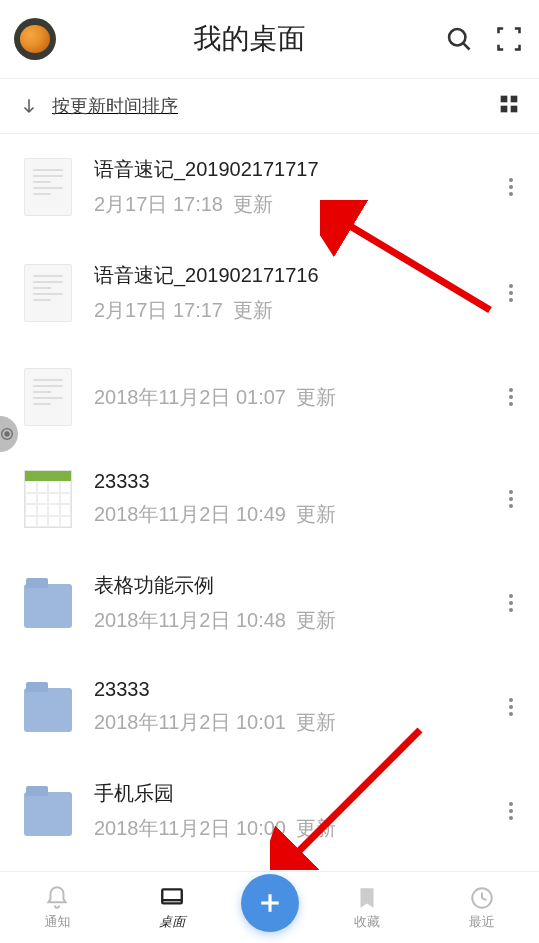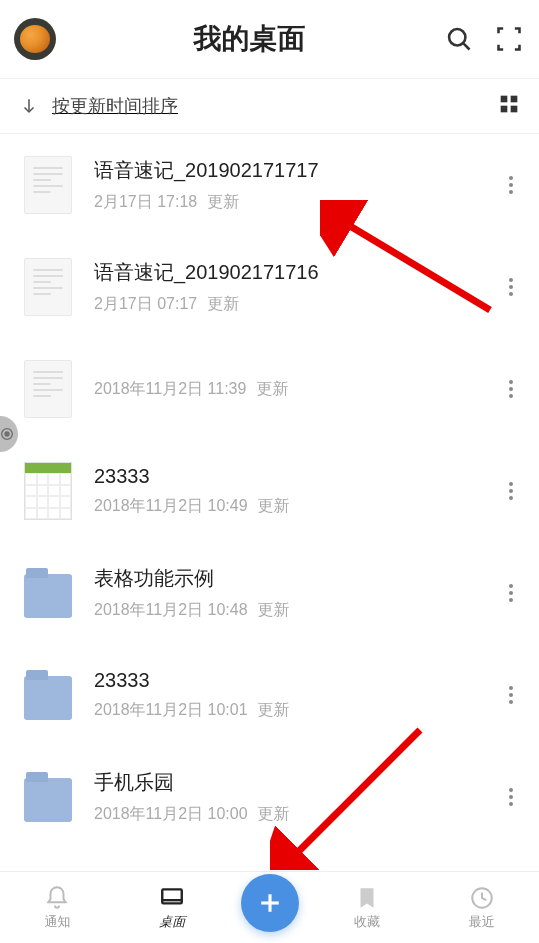--- a/index.html
+++ b/index.html
@@ -33,21 +33,21 @@
       width: 30px;
       height: 28px;
       border-radius: 50%;
       background: radial-gradient(circle at 35% 35%, #f5a742 0%, #e8902c 40%, #c86a15 80%);
       position: relative;
     }
     .header-title {
       flex: 1;
       text-align: center;
       font-size: 28px;
-      font-weight: 700;
+      font-weight: 400;
       color: #222;
     }
     .header-actions {
       display: flex;
       gap: 18px;
       align-items: center;
     }
     .icon-btn {
       width: 32px;
       height: 32px;
@@ -156,21 +156,21 @@
       min-width: 0;
     }
     .file-title {
       font-size: 20px;
       color: #222;
       white-space: nowrap;
       overflow: hidden;
       text-overflow: ellipsis;
     }
     .file-meta {
-      font-size: 16px;
+      font-size: 20px;
       color: #aaa;
       display: flex;
       gap: 10px;
     }
     .file-more {
       width: 28px;
       cursor: pointer;
       color: #888;
       display: flex;
       align-items: center;
@@ -303,21 +303,21 @@
           <div class="doc-line"></div>
           <div class="doc-line"></div>
           <div class="doc-line short"></div>
           <div class="doc-line"></div>
           <div class="doc-line short"></div>
         </div>
       </div>
     <div class="file-info">
       <div class="file-title">语音速记_201902171716</div>
       <div class="file-meta">
-        <span>2月17日 07:17</span>
+        <span>2月17日 17:17</span>
         <span>更新</span>
       </div>
     </div>
     <div class="file-more">
       <svg width="4" height="18" viewBox="0 0 4 18" fill="#888">
           <circle cx="2" cy="2" r="2"></circle>
           <circle cx="2" cy="9" r="2"></circle>
           <circle cx="2" cy="16" r="2"></circle>
         </svg>
     </div>
@@ -327,21 +327,21 @@
         <div class="doc-icon">
           <div class="doc-line"></div>
           <div class="doc-line"></div>
           <div class="doc-line short"></div>
           <div class="doc-line"></div>
           <div class="doc-line short"></div>
         </div>
       </div>
     <div class="file-info">
       <div class="file-meta">
-        <span>2018年11月2日 11:39</span>
+        <span>2018年11月2日 01:07</span>
         <span>更新</span>
       </div>
     </div>
     <div class="file-more">
       <svg width="4" height="18" viewBox="0 0 4 18" fill="#888">
           <circle cx="2" cy="2" r="2"></circle>
           <circle cx="2" cy="9" r="2"></circle>
           <circle cx="2" cy="16" r="2"></circle>
         </svg>
     </div>

